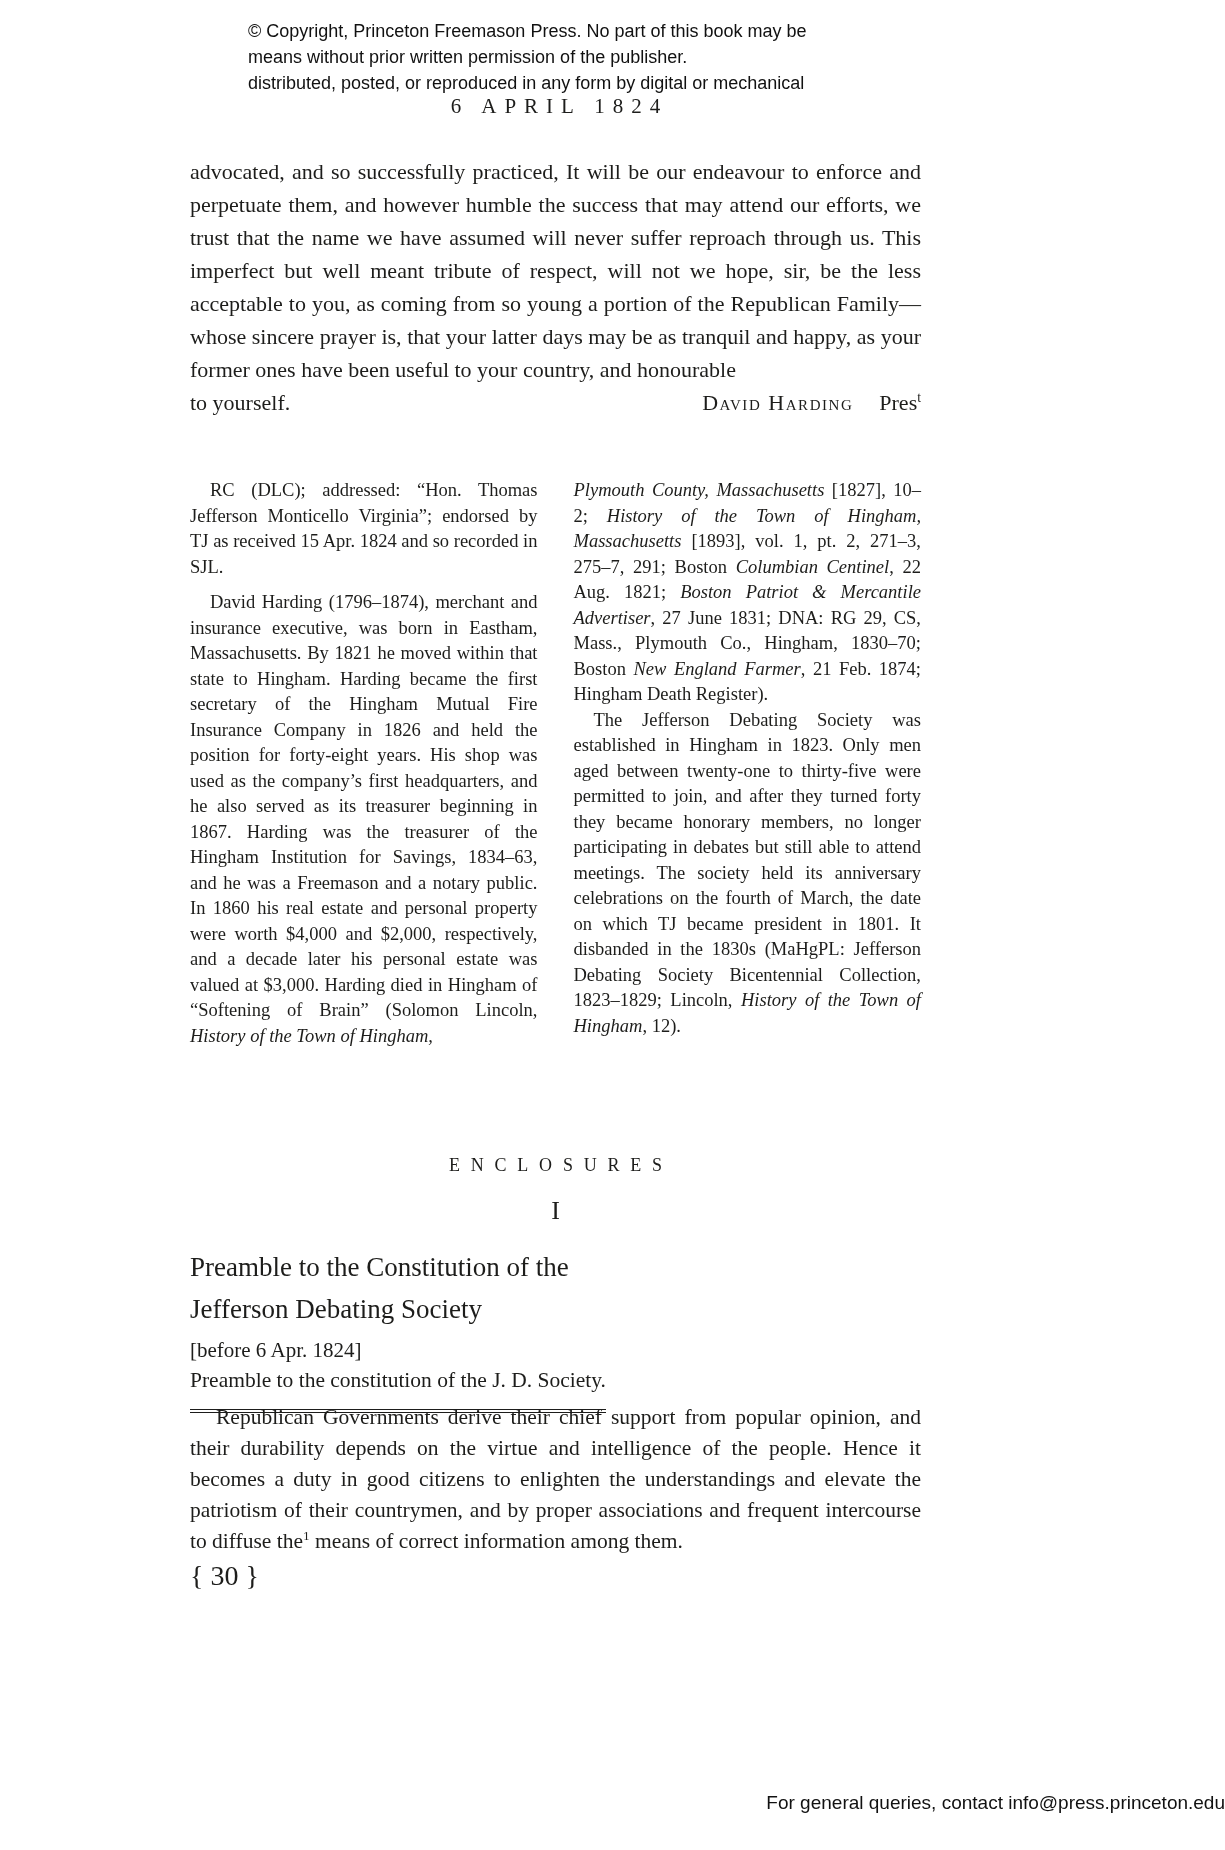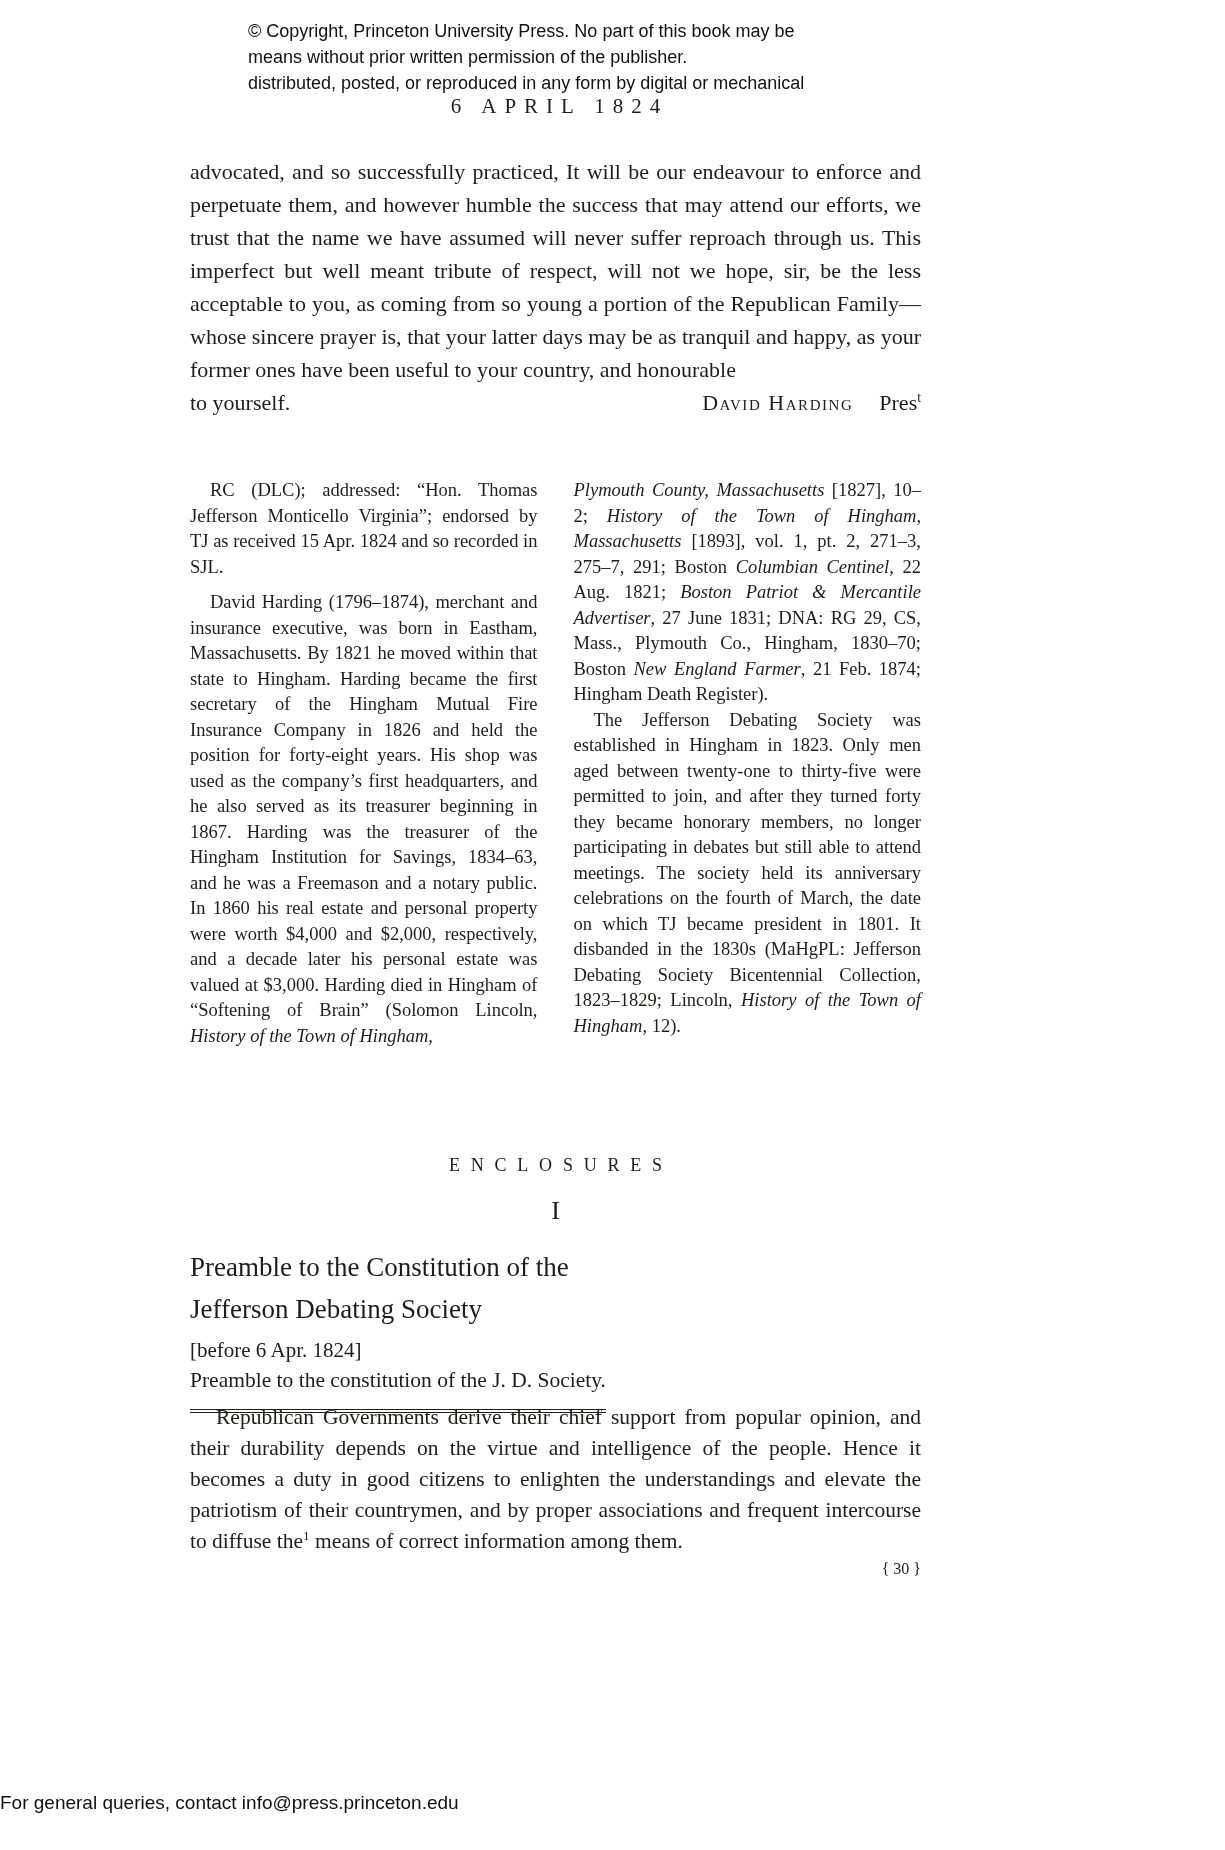--- a/index.html
+++ b/index.html
@@ -46,35 +46,35 @@
   .enclosure-numeral{top:1196px;left:190px;width:731px;text-align:center;font-size:26px;}
   .enclosure-title{
     top:1246px;left:190px;width:731px;
     font-size:27px;line-height:42px;
   }
   .enclosure-date{top:1338px;left:190px;width:731px;text-align:left;font-size:21px;}
   .doc-heading{top:1368px;left:190px;width:731px;font-size:21.5px;}
   .doc-heading span{border-bottom:4px double #1d1d1b;padding-bottom:17px;}
   .preamble{top:1402px;left:190px;width:731px;font-size:21.5px;line-height:31px;}
   .preamble p{margin:0;text-align:justify;text-indent:26px;}
-  .page-number{top:1560px;left:190px;width:731px;text-align:right;font-size:16px;}
+  .page-number{top:1560px;left:190px;width:731px;text-align:left;font-size:28px;}
   
   .footer{
-    top:1792px;left:0;width:1225px;text-align:left;
+    top:1792px;left:0;width:1225px;text-align:right;
     font-family:"Liberation Sans", sans-serif;font-size:19px;color:#111;
   }
   em{font-style:italic;}
 </style>
 </head>
 <body>
 
 <div>
 
   <div class="abs copyright">
-    <div>© Copyright, Princeton University Press. No part of this book may be</div>
+    <div>© Copyright, Princeton Freemason Press. No part of this book may be</div>
     <div>means without prior written permission of the publisher.</div>
     <div>distributed, posted, or reproduced in any form by digital or mechanical</div>
   </div>
 
   <div class="abs running-head">6 APRIL 1824</div>
 
   <div class="abs letter">
     <p>advocated, and so successfully practiced, It will be our endeavour to enforce and perpetuate them, and however humble the success that may attend our efforts, we trust that the name we have assumed will never suffer reproach through us. This imperfect but well meant tribute of respect, will not we hope, sir, be the less acceptable to you, as coming from so young a portion of the Republican Family—whose sincere prayer is, that your latter days may be as tranquil and happy, as your former ones have been useful to your country, and honourable</p>
     <div class="closing-line">
       <span>to yourself.</span>

